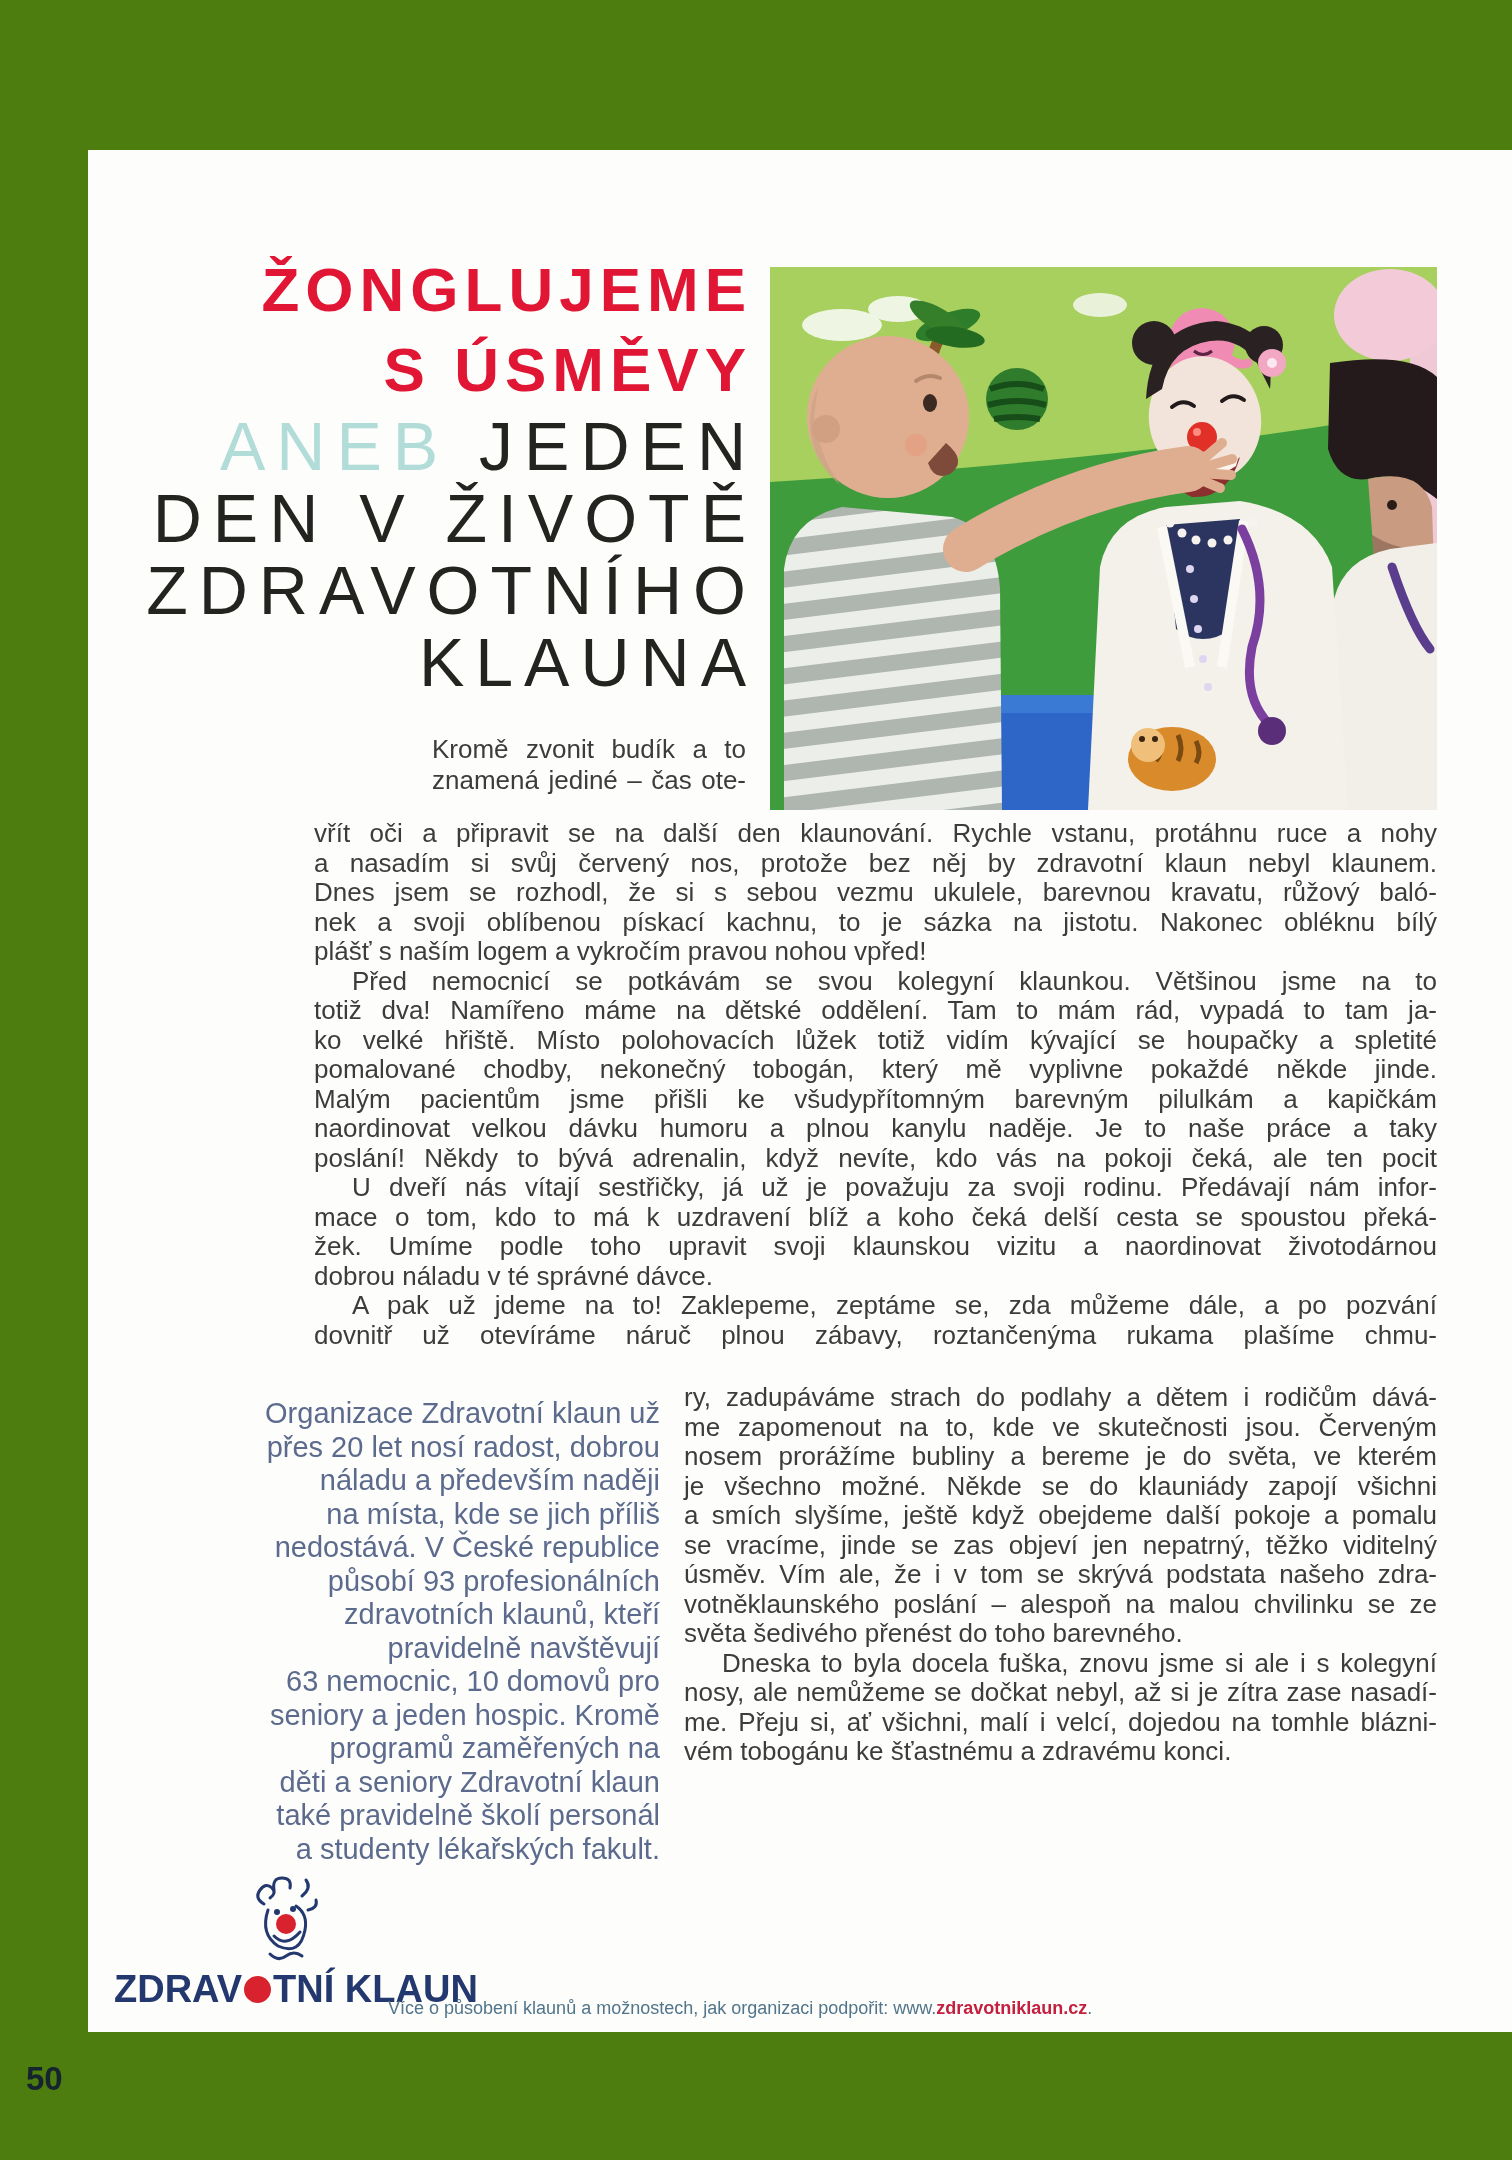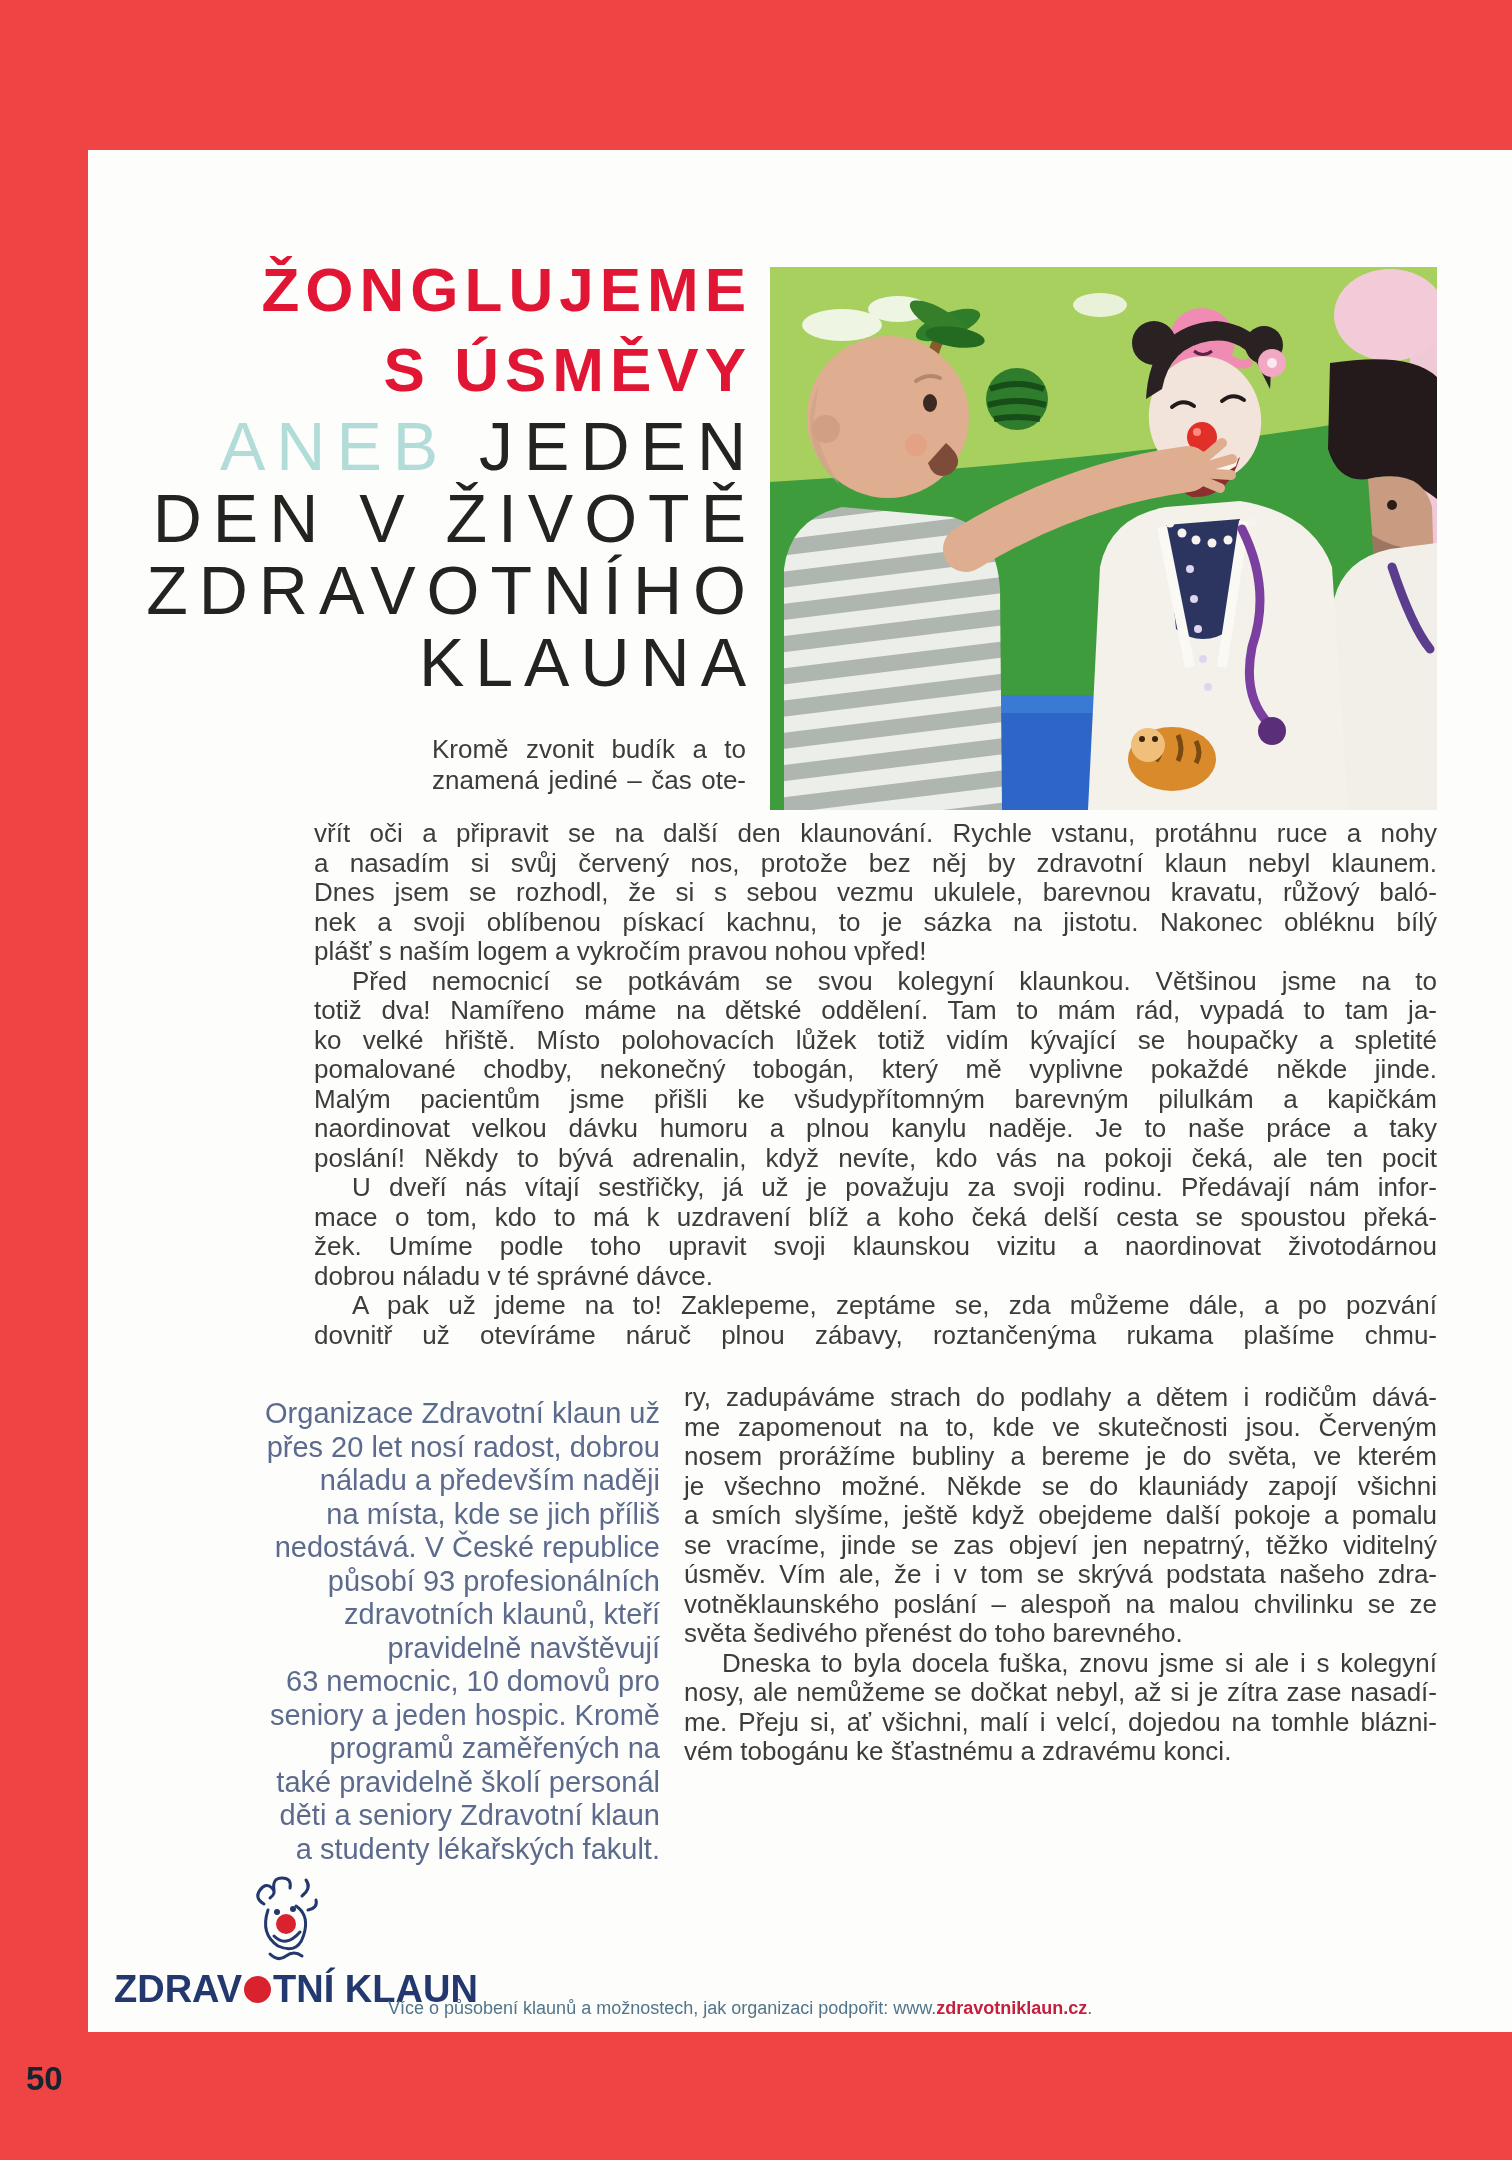--- a/index.html
+++ b/index.html
@@ -1,16 +1,16 @@
 <!DOCTYPE html>
 <html><head>
 <meta charset="utf-8">
 <style>
   html,body{margin:0;padding:0;background:#a5d8d6;}
-  .stage{position:relative;width:1512px;height:2160px;background:#ef4444;
+  .stage{position:relative;width:1512px;height:2160px;background:#4d7c0f;
          font-family:"Liberation Sans","DejaVu Sans",sans-serif;overflow:hidden;}
   .page{position:absolute;left:88px;top:150px;width:1424px;height:1882px;background:#fdfdfb;}
 
   
   .headline{position:absolute;left:50px;top:100px;width:608px;text-align:right;}
   .h-red{font-size:62px;line-height:80px;font-weight:800;color:#e11634;
          letter-spacing:6px;margin-right:-6px;white-space:nowrap;}
   .h-thin{font-size:68px;line-height:72px;font-weight:300;color:#232320;
           letter-spacing:11px;margin-right:-11px;white-space:nowrap;}
   .h-accent{color:#b2dcd8;}
@@ -212,22 +212,22 @@
         <div>přes 20 let nosí radost, dobrou</div>
         <div>náladu a především naději</div>
         <div>na místa, kde se jich příliš</div>
         <div>nedostává. V České republice</div>
         <div>působí 93 profesionálních</div>
         <div>zdravotních klaunů, kteří</div>
         <div>pravidelně navštěvují</div>
         <div>63 nemocnic, 10 domovů pro</div>
         <div>seniory a jeden hospic. Kromě</div>
         <div>programů zaměřených na</div>
+        <div>děti a seniory Zdravotní klaun</div>
         <div>také pravidelně školí personál</div>
-        <div>děti a seniory Zdravotní klaun</div>
         <div>a studenty lékařských fakult.</div>
       </div>
 
     <svg class="logo-doodle" viewBox="0 0 72 98">
       <g stroke="#23386e" stroke-width="3" fill="none" stroke-linecap="round">
         <path d="M14,34 q-10,-6 -4,-14 q6,-8 12,-2 q5,5 -2,10"></path>
         <path d="M24,20 q-2,-12 8,-12 q10,0 8,10"></path>
         <path d="M52,26 q10,-8 4,-16"></path>
         <path d="M58,40 q10,-2 8,-10"></path>
         <path d="M18,40 Q10,64 28,76 Q50,86 55,60 Q58,44 46,36"></path>

